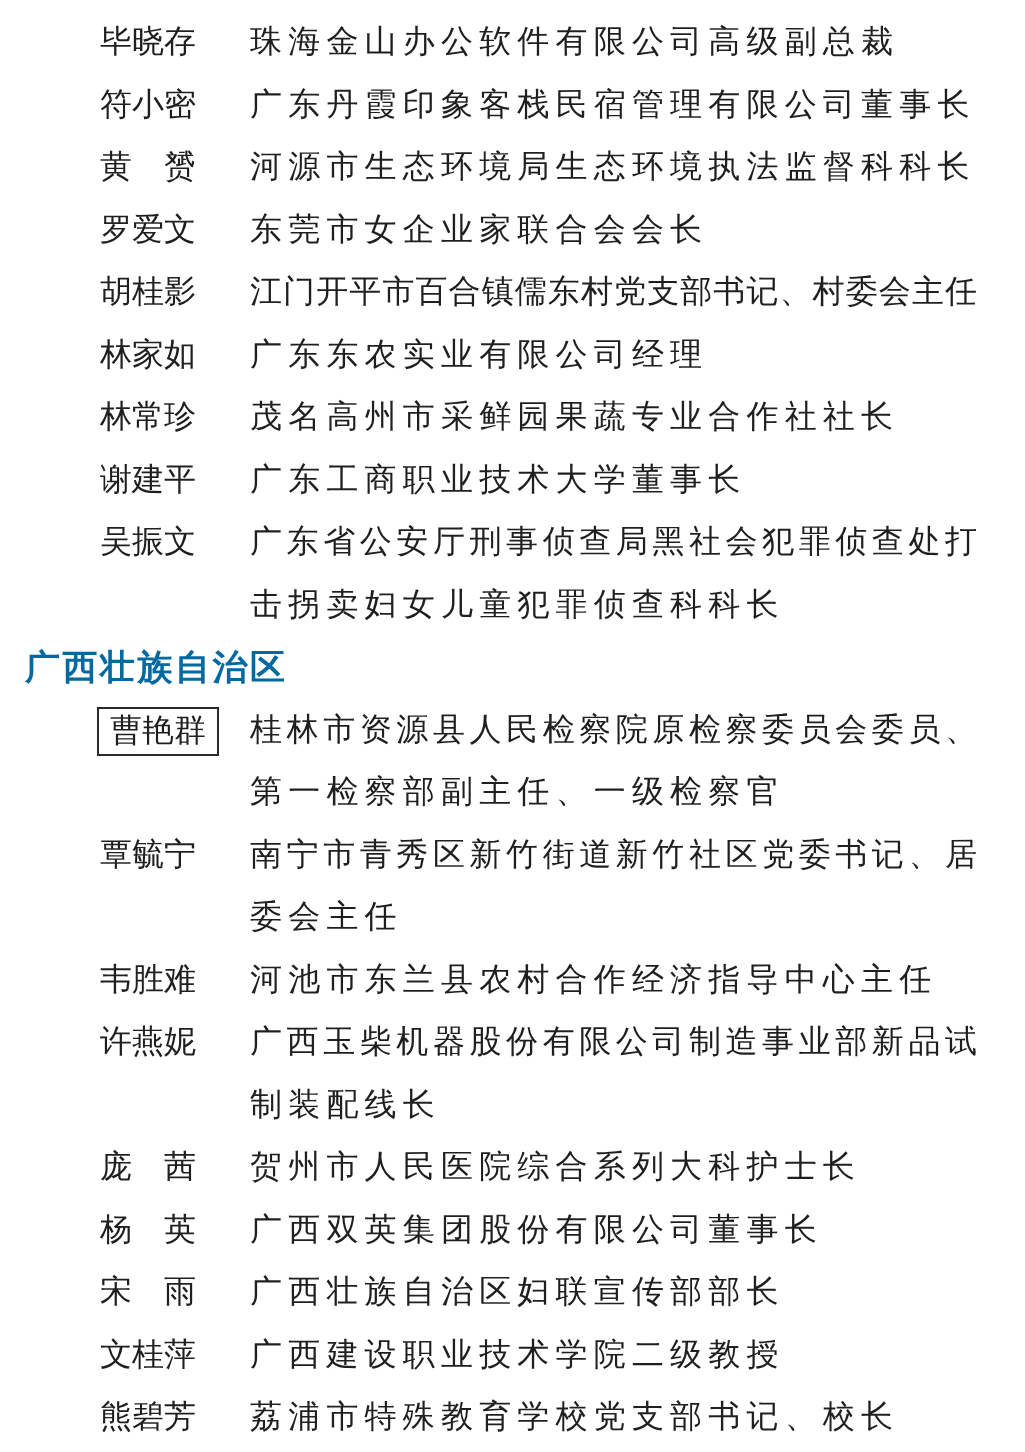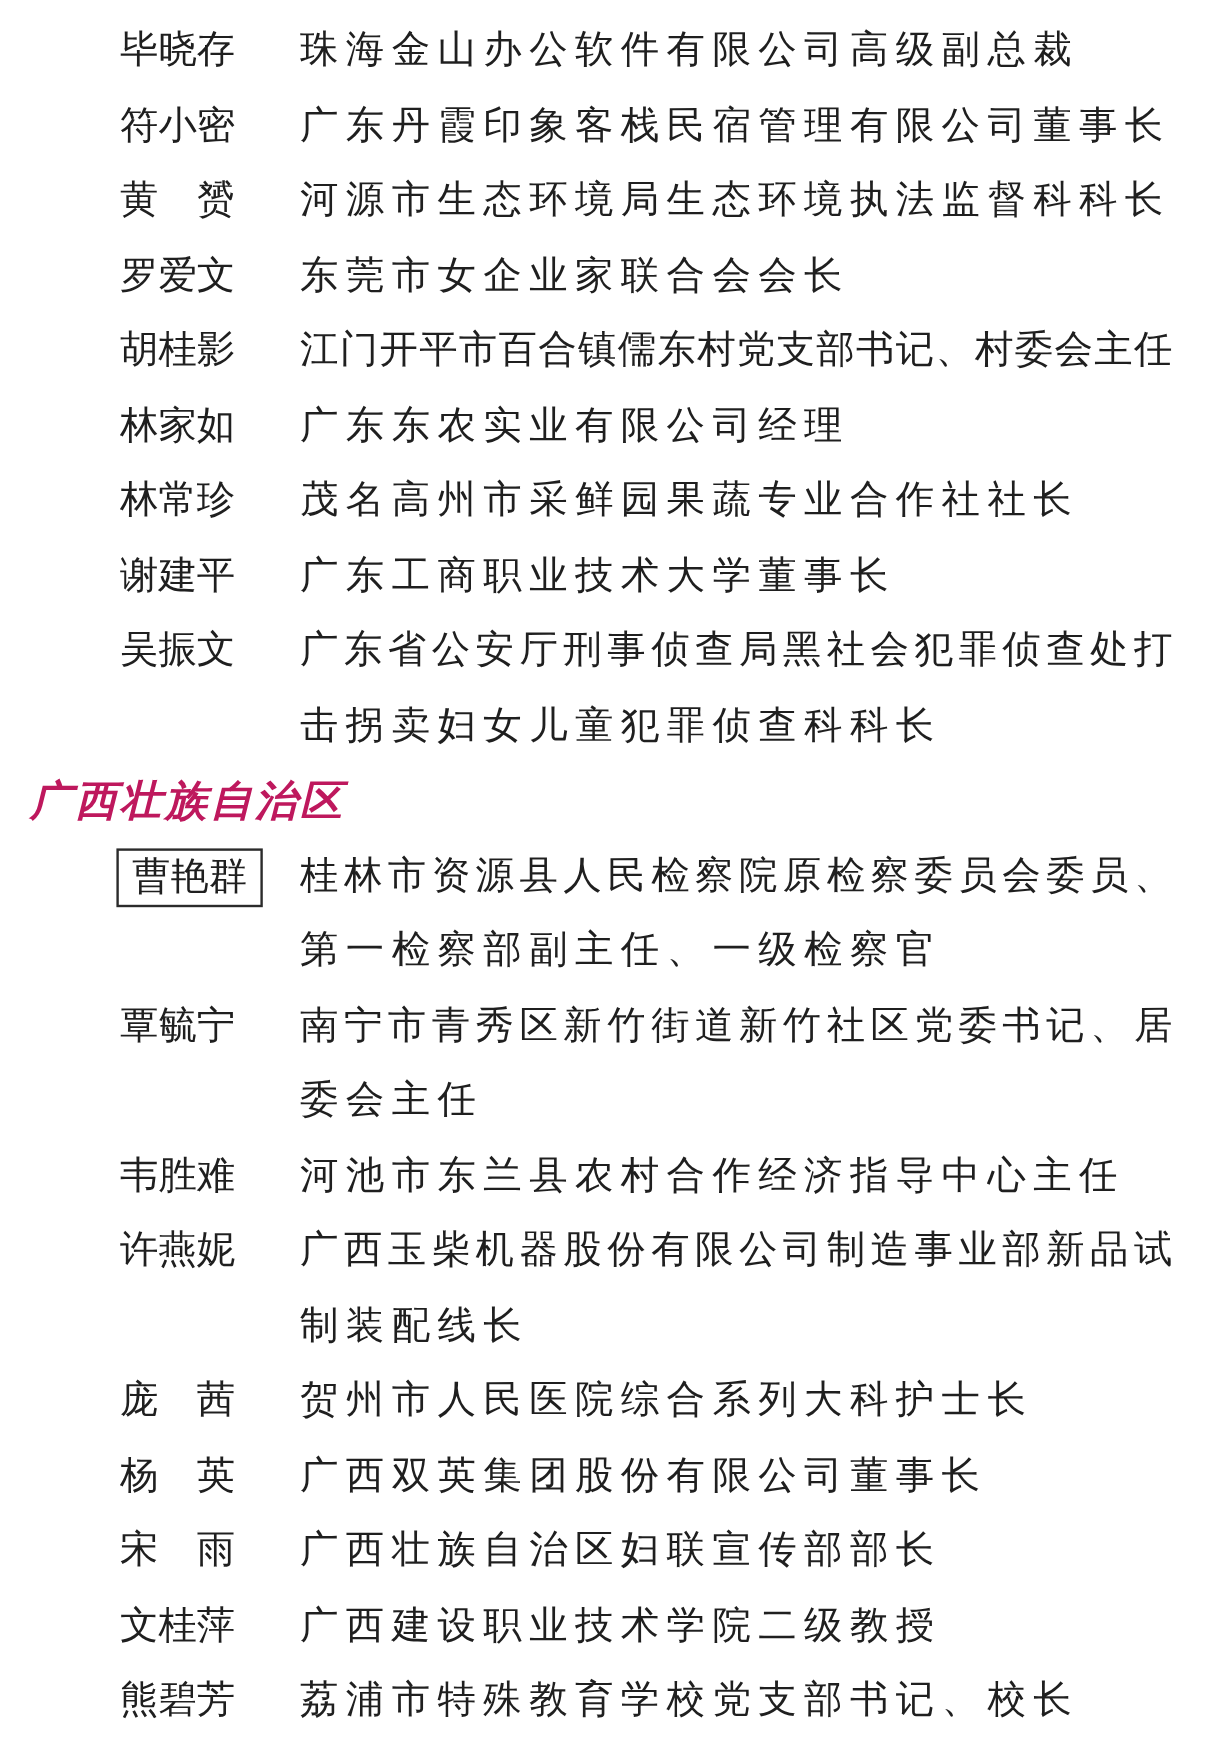--- a/index.html
+++ b/index.html
@@ -16,22 +16,21 @@
   }
   .section-header {
     height: 62.5px;
     display: flex;
     align-items: center;
     padding-left: 25px;
     font-family: "Liberation Sans", sans-serif;
     font-weight: 700;
     font-size: 35px;
     letter-spacing: 2.5px;
-    color: #be185d;
-    font-style: italic;
+    color: #0369a1;
   }
   .entry { display: flex; align-items: flex-start; }
   .name-cell {
     flex: 0 0 250px;
     width: 250px;
     box-sizing: border-box;
     padding-left: 100px;
   }
   .name-box {
     display: flex;

